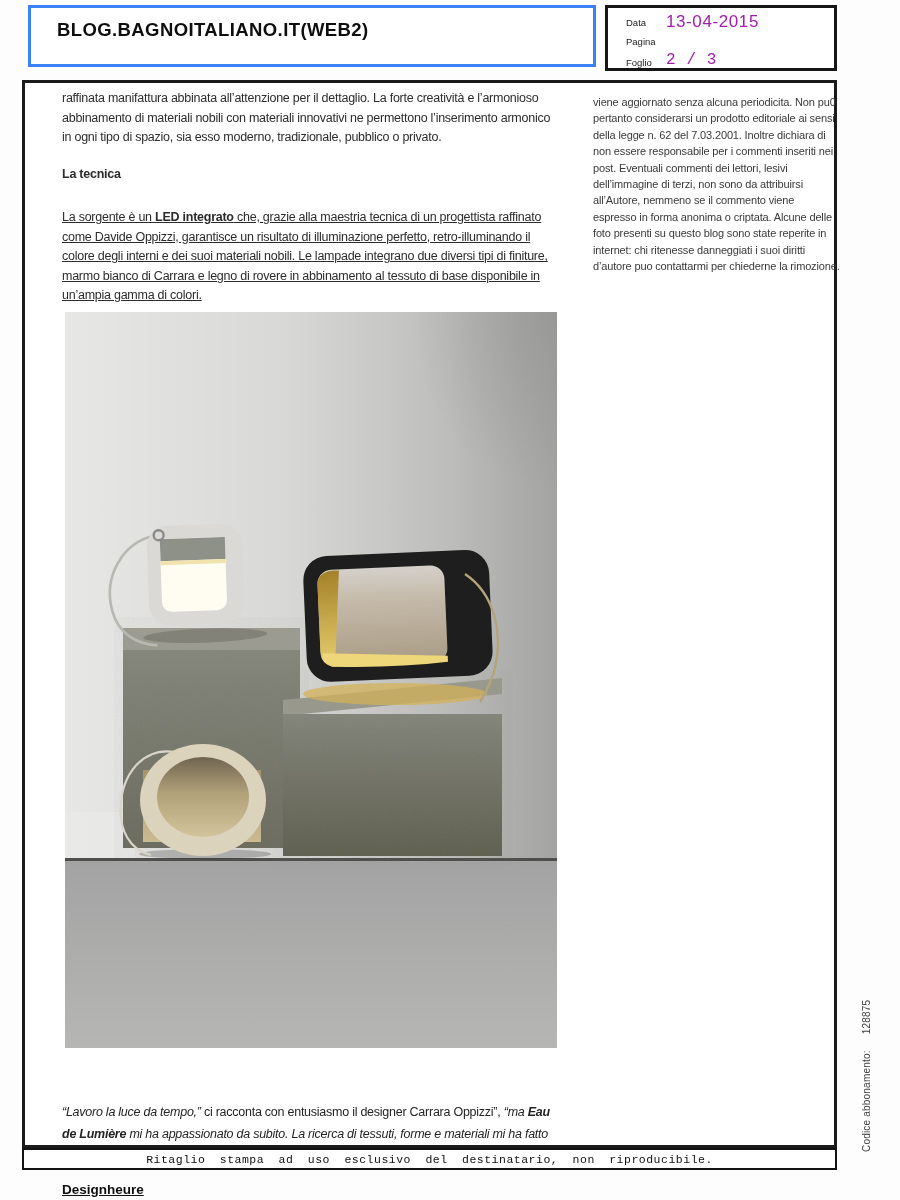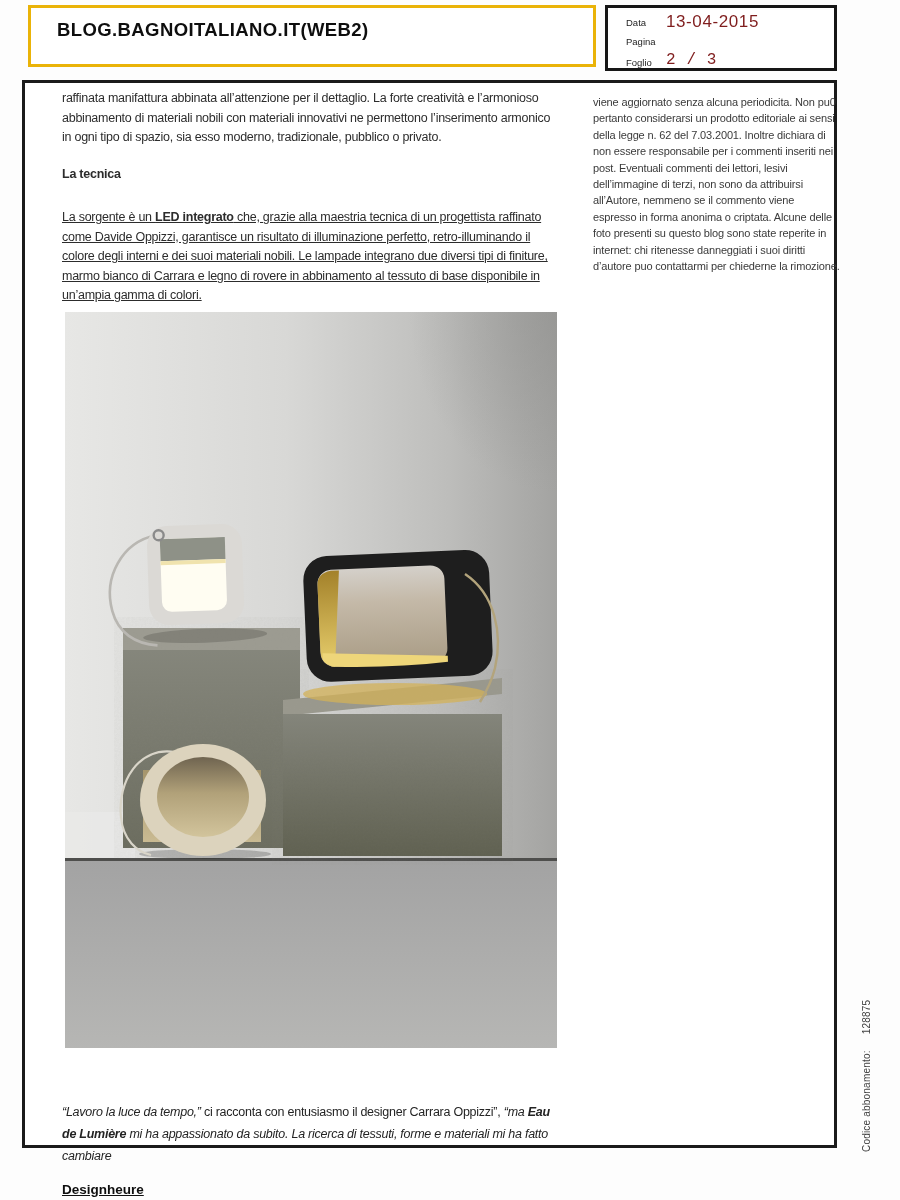--- a/index.html
+++ b/index.html
@@ -3,32 +3,32 @@
 <meta charset="utf-8">
 <style>
   html,body{margin:0;padding:0;background:#ffffff;}
   .page{
     position:relative; width:900px; height:1200px; background:#fdfdfd;
     font-family:"Liberation Sans", sans-serif; color:#262626; overflow:hidden;
   }
   
   .hdr-left{
     position:absolute; left:28px; top:5px; width:568px; height:62px;
-    border:3px solid #eab308; background:#fff; box-sizing:border-box;
+    border:3px solid #3b82f6; background:#fff; box-sizing:border-box;
   }
   .hdr-title{
     position:absolute; left:26px; top:11px;
     font-size:18.5px; font-weight:bold; letter-spacing:.4px; color:#0e0e0e;
   }
   .hdr-right{
     position:absolute; left:605px; top:5px; width:232px; height:66px;
     border:3px solid #161616; background:#fff; box-sizing:border-box;
   }
   .meta-lbl{position:absolute; font-size:9.5px; color:#1d1d1d;padding-left:8px;}
-  .meta-val{position:absolute; font-size:17px; color:#7f1d1d; letter-spacing:.6px;}
+  .meta-val{position:absolute; font-size:17px; color:#a21caf; letter-spacing:.6px;}
   
   .main-box{
     position:absolute; left:22px; top:80px; width:815px; height:1068px;
     border:3px solid #1b1b1b; background:#fff; box-sizing:border-box;
   }
   .col-left-p{
     position:absolute; left:62px; width:498px; margin:0;
     font-size:12.5px; line-height:19.6px; letter-spacing:-0.25px; color:#2c2c2c;
   }
   .p1{top:89px;}
@@ -176,19 +176,22 @@
     <g>
       <ellipse cx="140" cy="542" rx="66" ry="5" fill="#000000" opacity="0.2"></ellipse>
       <path d="M 110 440 C 74 434 52 470 56 505 C 58 528 72 540 86 543" fill="none" stroke="#d9d5c9" stroke-width="2.2"></path>
       <ellipse cx="138" cy="488" rx="63" ry="56" fill="#dcd3bd"></ellipse>
       <ellipse cx="138" cy="485" rx="46" ry="40" fill="url(#ringIn)"></ellipse>
     </g>
   </svg>
 
   <p class="col-left-p quote"><span>“Lavoro la luce da tempo,” </span><span class="reg">ci racconta con entusiasmo il designer Carrara Oppizzi”,  </span><span>“ma </span><span class="bi">Eau de Lumière</span><span> mi ha appassionato da subito. La ricerca di tessuti, forme e materiali mi ha fatto cambiare</span></p>
 
+  <div class="footer-strip">
+    <span>Ritaglio stampa ad uso esclusivo del destinatario, non riproducibile.</span>
+  </div>
   <div class="brand">Designheure</div>
 
   <div class="codice">
     <span>Codice abbonamento:</span><span class="num">128875</span>
   </div>
 
 </div>
 
 </body></html>

